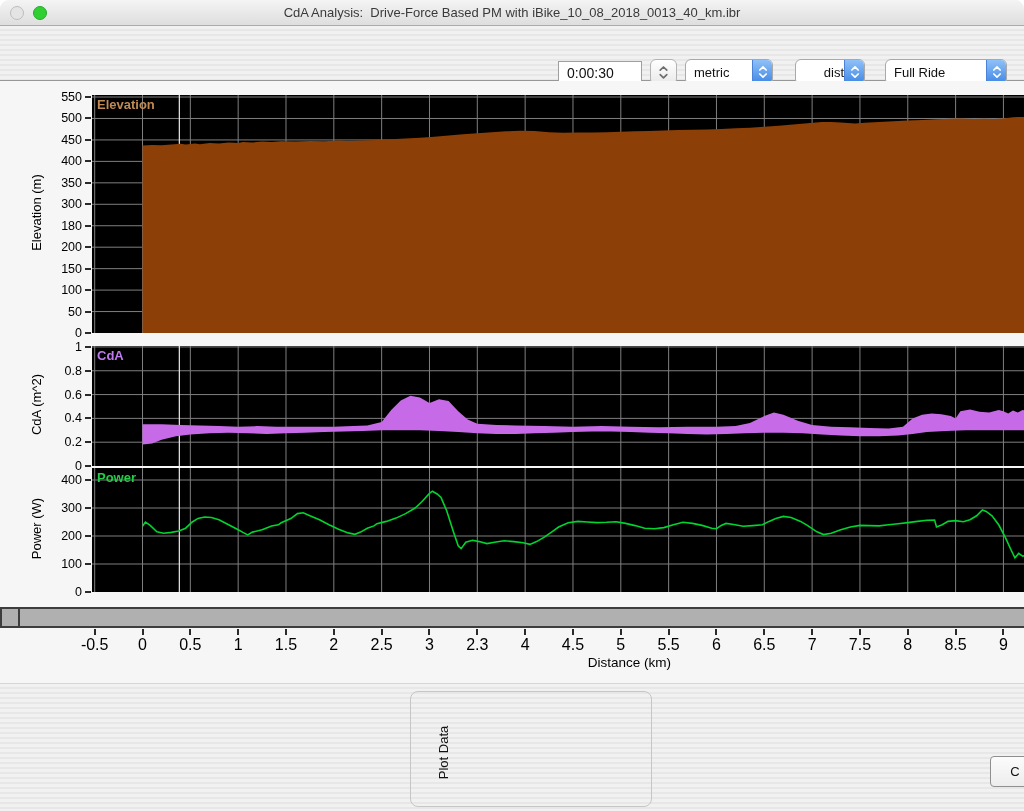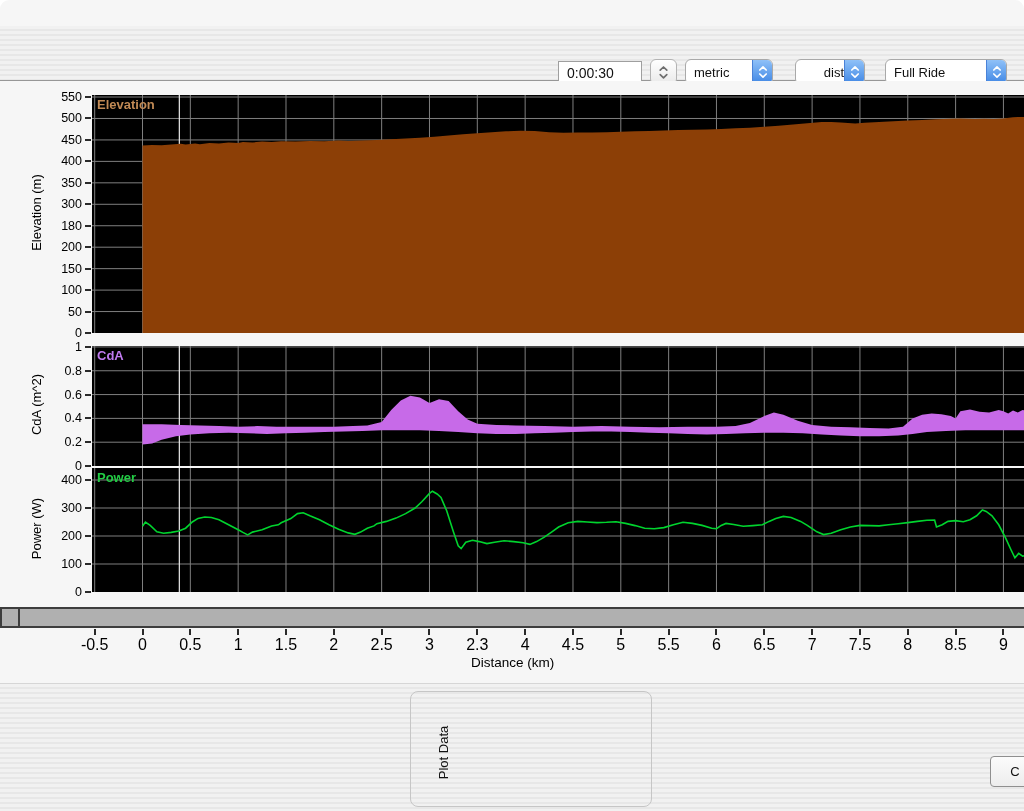--- a/index.html
+++ b/index.html
@@ -38,40 +38,45 @@
   .plot-panel{position:absolute;left:0;top:81px;width:1024px;height:602px;background:#f6f6f6;}
   .plot{position:absolute;left:92px;width:932px;background:#000;}
   .plot svg{display:block;}
   .plot-title{position:absolute;font-size:13px;font-weight:700;}
   .ylab,.y-tick-label,.x-tick-label,.xaxis-title{color:#000;}
   .y-tick-label{position:absolute;width:58px;text-align:right;font-size:12.5px;line-height:16px;}
   .y-tick-mark{position:absolute;width:6px;height:2px;background:#2a2a2a;}
   .ylab{position:absolute;width:200px;text-align:center;font-size:13px;transform:rotate(-90deg);}
   .x-tick-mark{position:absolute;width:2px;height:6px;background:#2a2a2a;top:629px;}
   .x-tick-label{position:absolute;top:636px;width:44px;text-align:center;font-size:16px;}
-  .xaxis-title{position:absolute;top:655px;left:471px;width:200px;text-align:left;font-size:13.5px;}
+  .xaxis-title{position:absolute;top:655px;left:471px;width:200px;text-align:right;font-size:13.5px;}
 
   
   .hscrollbar{position:absolute;left:0;top:607px;width:1024px;height:21px;box-sizing:border-box;
     background:#b0b0b0;border-top:2px solid #3d3d3d;border-bottom:2px solid #3d3d3d;border-left:2px solid #3d3d3d;}
   .hs-left{position:absolute;left:0;top:0;width:18px;height:100%;border-right:2px solid #3d3d3d;box-sizing:border-box;}
 
   
   .bottom{position:absolute;left:0;top:683px;width:1024px;height:128px;border-top:1px solid #d6d6d6;box-sizing:border-box;}
   .groupbox{position:absolute;left:410px;top:7px;width:242px;height:116px;border:1px solid #c6c6c6;border-radius:8px;box-sizing:border-box;}
   .group-label{position:absolute;left:383px;top:61px;width:120px;text-align:center;font-size:13px;color:#111;transform:rotate(-90deg);}
   .partial-btn{position:absolute;left:990px;top:72px;width:50px;height:31px;box-sizing:border-box;
     border:1px solid #8f8f8f;border-radius:4px;background:linear-gradient(#fbfbfb,#ededed);
     font-family:"Liberation Sans",sans-serif;font-size:13px;color:#111;text-align:center;}
 </style>
 </head>
 <body>
 
 <div class="window">
 
+  <div class="titlebar">
+    <span class="tl tl-gray"></span>
+    <span class="tl tl-green"></span>
+    <div class="title">CdA Analysis:  Drive-Force Based PM with iBike_10_08_2018_0013_40_km.ibr</div>
+  </div>
 
   <div class="toolbar pinstripe">
     <input class="time-field" readonly="" value="0:00:30" style="">
     <div class="mini-stepper">
       <svg width="11" height="17" viewBox="0 0 11 17">
         <path d="M2.2 6.2 L5.5 3 L8.8 6.2" fill="none" stroke="#6e6e6e" stroke-width="1.7" stroke-linecap="round" stroke-linejoin="round"></path>
         <path d="M2.2 10.6 L5.5 13.8 L8.8 10.6" fill="none" stroke="#6e6e6e" stroke-width="1.7" stroke-linecap="round" stroke-linejoin="round"></path>
       </svg>
     </div>
 

